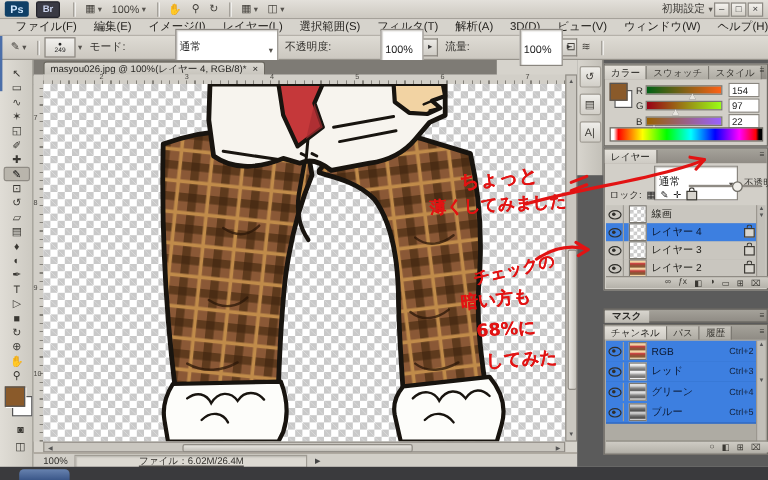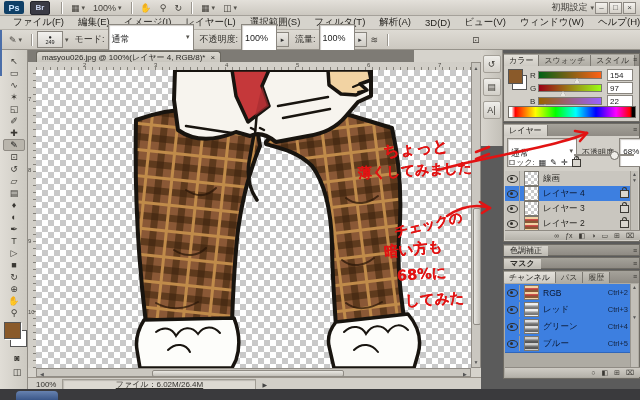--- a/index.html
+++ b/index.html
@@ -15,21 +15,21 @@
   .brlogo{width:18px;height:12px;background:#3a3a44;color:#cbd4ee;font-weight:bold;font-size:8px;display:flex;align-items:center;justify-content:center;border-radius:2px;margin-right:6px;border:1px solid #23232b;}
   .appbtn{display:flex;align-items:center;gap:2px;padding:0 4px;height:13px;color:#44413c;font-size:9px;}
   .caret{font-size:7px;color:#55524d;}
   #workspace{position:absolute;right:46px;top:1px;height:13px;display:flex;align-items:center;gap:3px;font-size:9px;color:#3c3a36;}
   .winbtn{width:11px;height:10px;border:1px solid #8d8983;background:linear-gradient(#f4f2ee,#d4d0c8);font-size:8px;line-height:9px;text-align:center;color:#444;margin-left:1px;}
   
   #menubar{left:0;top:16px;width:640px;height:14px;background:#d6d3cc;border-bottom:1px solid #b5b1a9;display:flex;align-items:center;padding-left:6px;box-sizing:border-box;gap:0;}
   .menu-item{padding:0 7px;font-size:9.5px;color:#262420;white-space:nowrap;}
   
   #optionsbar{left:0;top:30px;width:640px;height:20px;background:linear-gradient(#dedbd4,#ccc8c0);border-bottom:1px solid #97938b;display:flex;align-items:center;padding-left:5px;box-sizing:border-box;}
-  .opt-field{background:#fff;border:1px solid #8a867f;box-shadow:inset 1px 1px 1px #cfcdc8;height:13px;display:flex;align-items:flex-start;padding:8px 3px;font-size:9px;}
+  .opt-field{background:#fff;border:1px solid #8a867f;box-shadow:inset 1px 1px 1px #cfcdc8;height:13px;display:flex;align-items:flex-end;padding:8px 3px;font-size:9px;margin-left:38px;}
   .spinbtn{width:11px;height:13px;border:1px solid #8a867f;border-left:none;background:linear-gradient(#eceae6,#cfccc5);font-size:7px;text-align:center;line-height:13px;color:#333;}
   .opt-label{font-size:9px;color:#33312d;margin:0 3px 0 6px;white-space:nowrap;}
   .preset{width:24px;height:15px;border:1px solid #8a867f;background:linear-gradient(#f2f1ee,#d8d5cf);display:flex;flex-direction:column;align-items:center;justify-content:center;font-size:5.5px;line-height:5px;color:#222;}
   
   #toolcol{left:0;top:50px;width:28px;height:339px;background:linear-gradient(90deg,#e0ddd6,#ccc9c1);border-right:1px solid #8f8b84;box-sizing:border-box;padding-top:5px;}
   .tool{width:22px;height:12px;margin:0 0 0 3px;display:flex;align-items:center;justify-content:center;font-size:9px;color:#3a3833;}
   .tool.sel{background:#b9b5ac;border:1px solid #8f8b84;box-sizing:border-box;border-radius:2px;color:#111;}
   .fgswatch{left:4px;top:322px;width:15px;height:15px;background:#8a5a2a;border:1px solid #555;box-shadow:1px 1px 0 #fff;z-index:2;}
   .bgswatch{left:10px;top:330px;width:15px;height:15px;background:#fff;border:1px solid #555;z-index:1;}
   
@@ -486,24 +486,20 @@
       <span>∞</span>
       <span>ƒx</span>
       <span>◧</span>
       <span>◑</span>
       <span>▭</span>
       <span>⊞</span>
       <span>⌧</span>
     </div>
   </div>
 
-  <div class="hdrbar" style="top:244px;">
-    <div class="hdrtab">色調補正</div>
-    <span class="pmenu">≡</span>
-  </div>
   <div class="hdrbar" style="top:257px;font-weight:bold;">
     <div class="hdrtab">マスク</div>
     <span class="pmenu">≡</span>
   </div>
 
   <div class="panel" style="top:270px;height:109px;background:#aeaba3;">
     <div class="ptabs">
       <div class="ptab active">チャンネル</div>
       <div class="ptab">パス</div>
       <div class="ptab">履歴</div>

